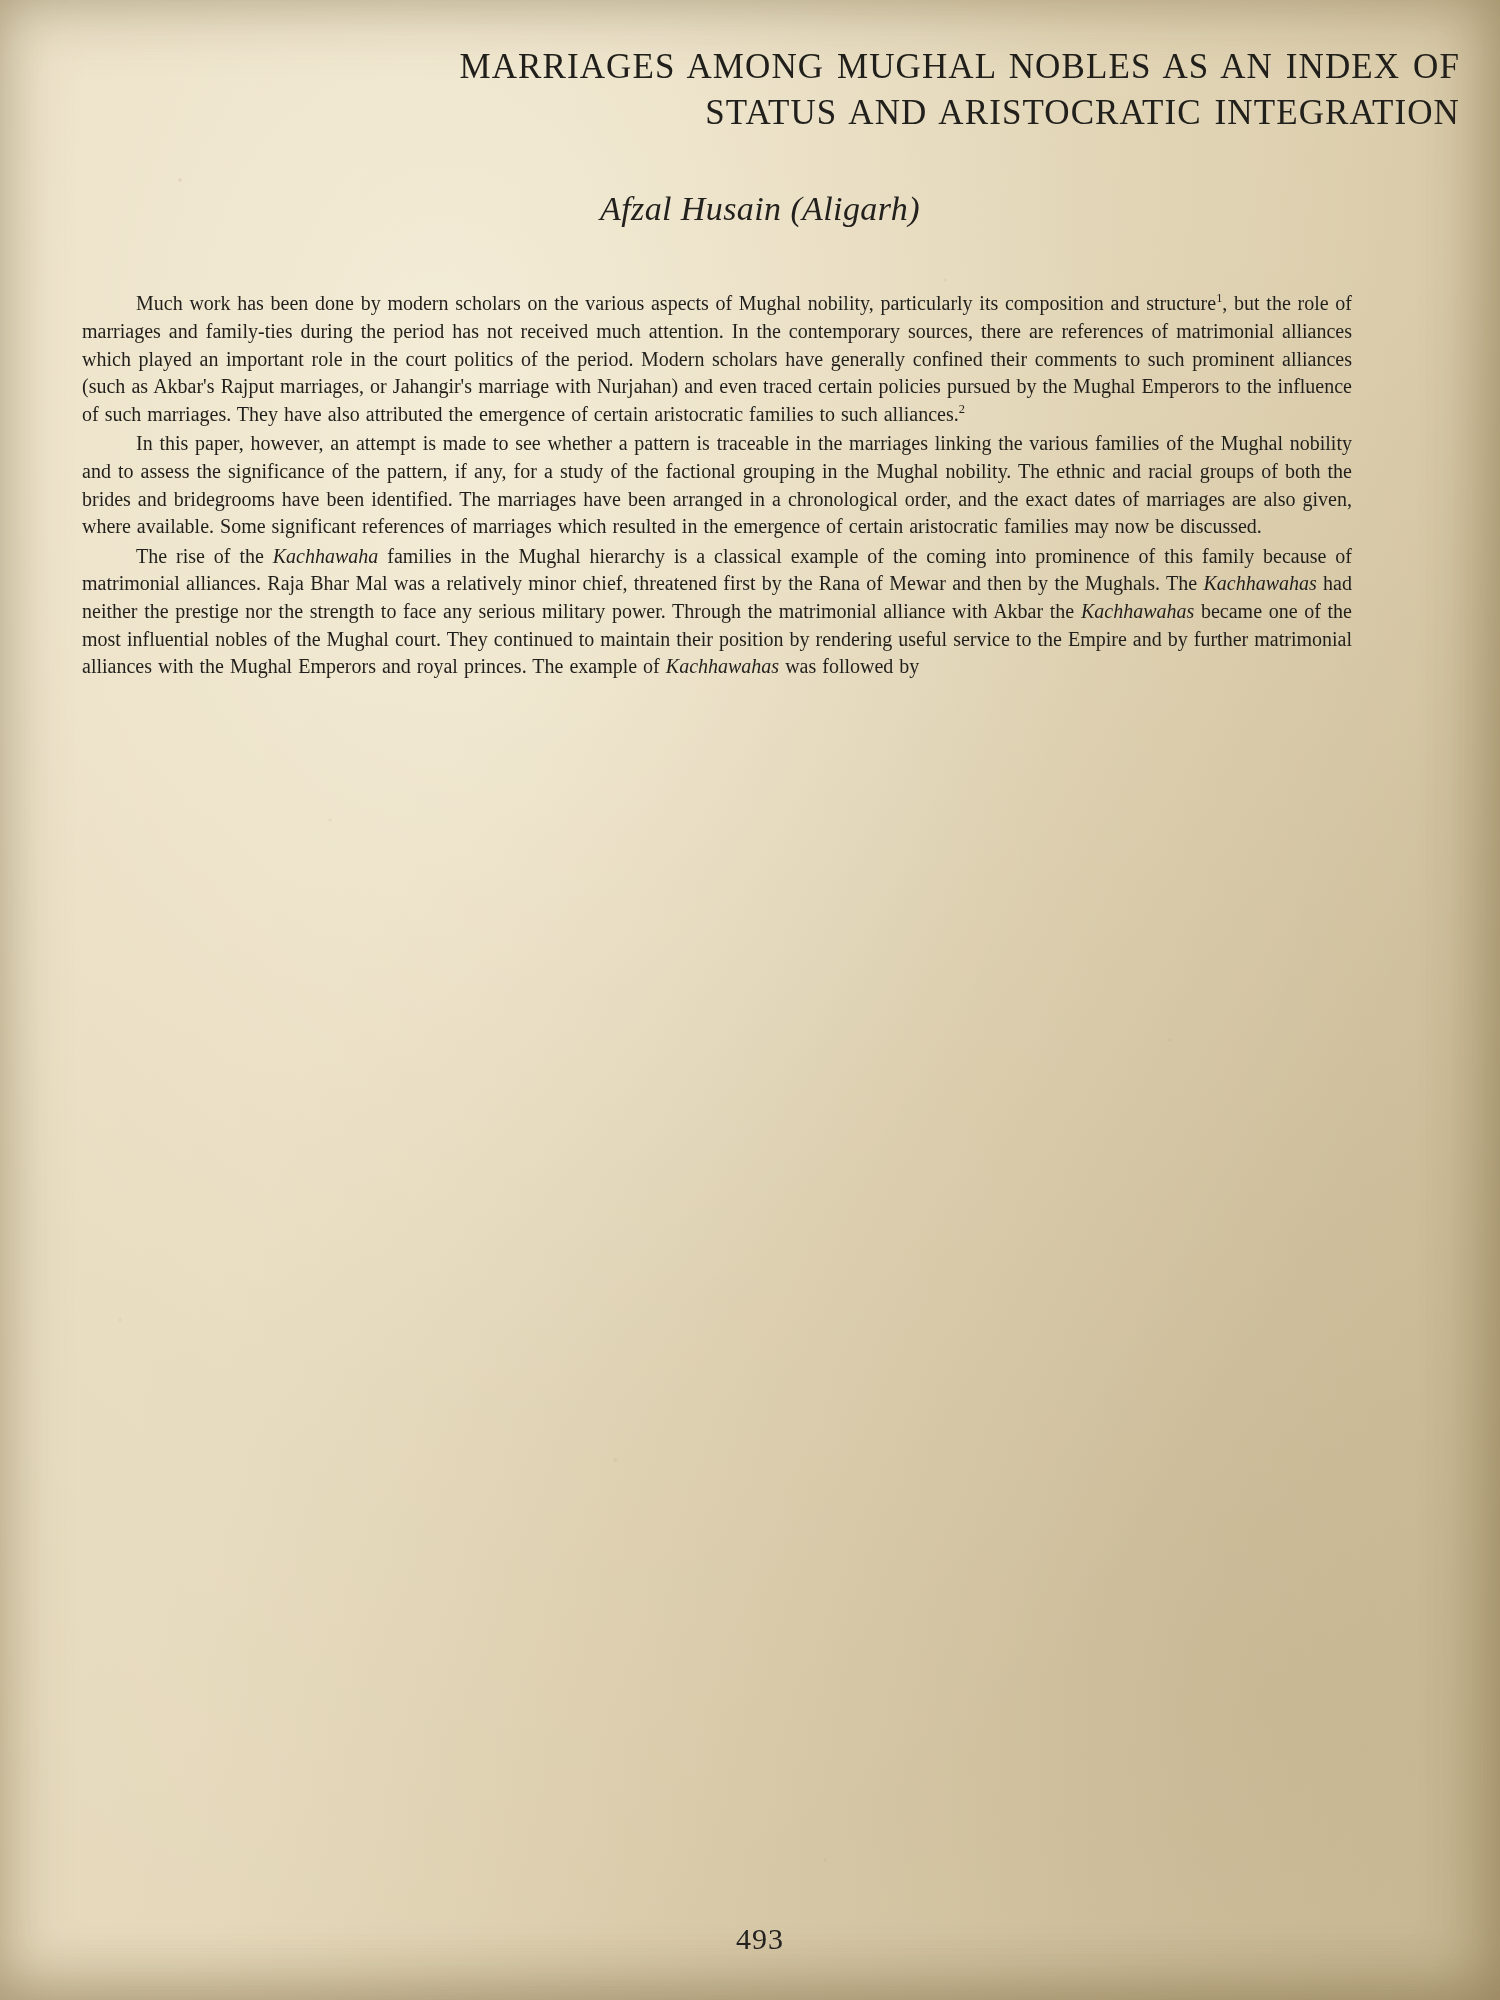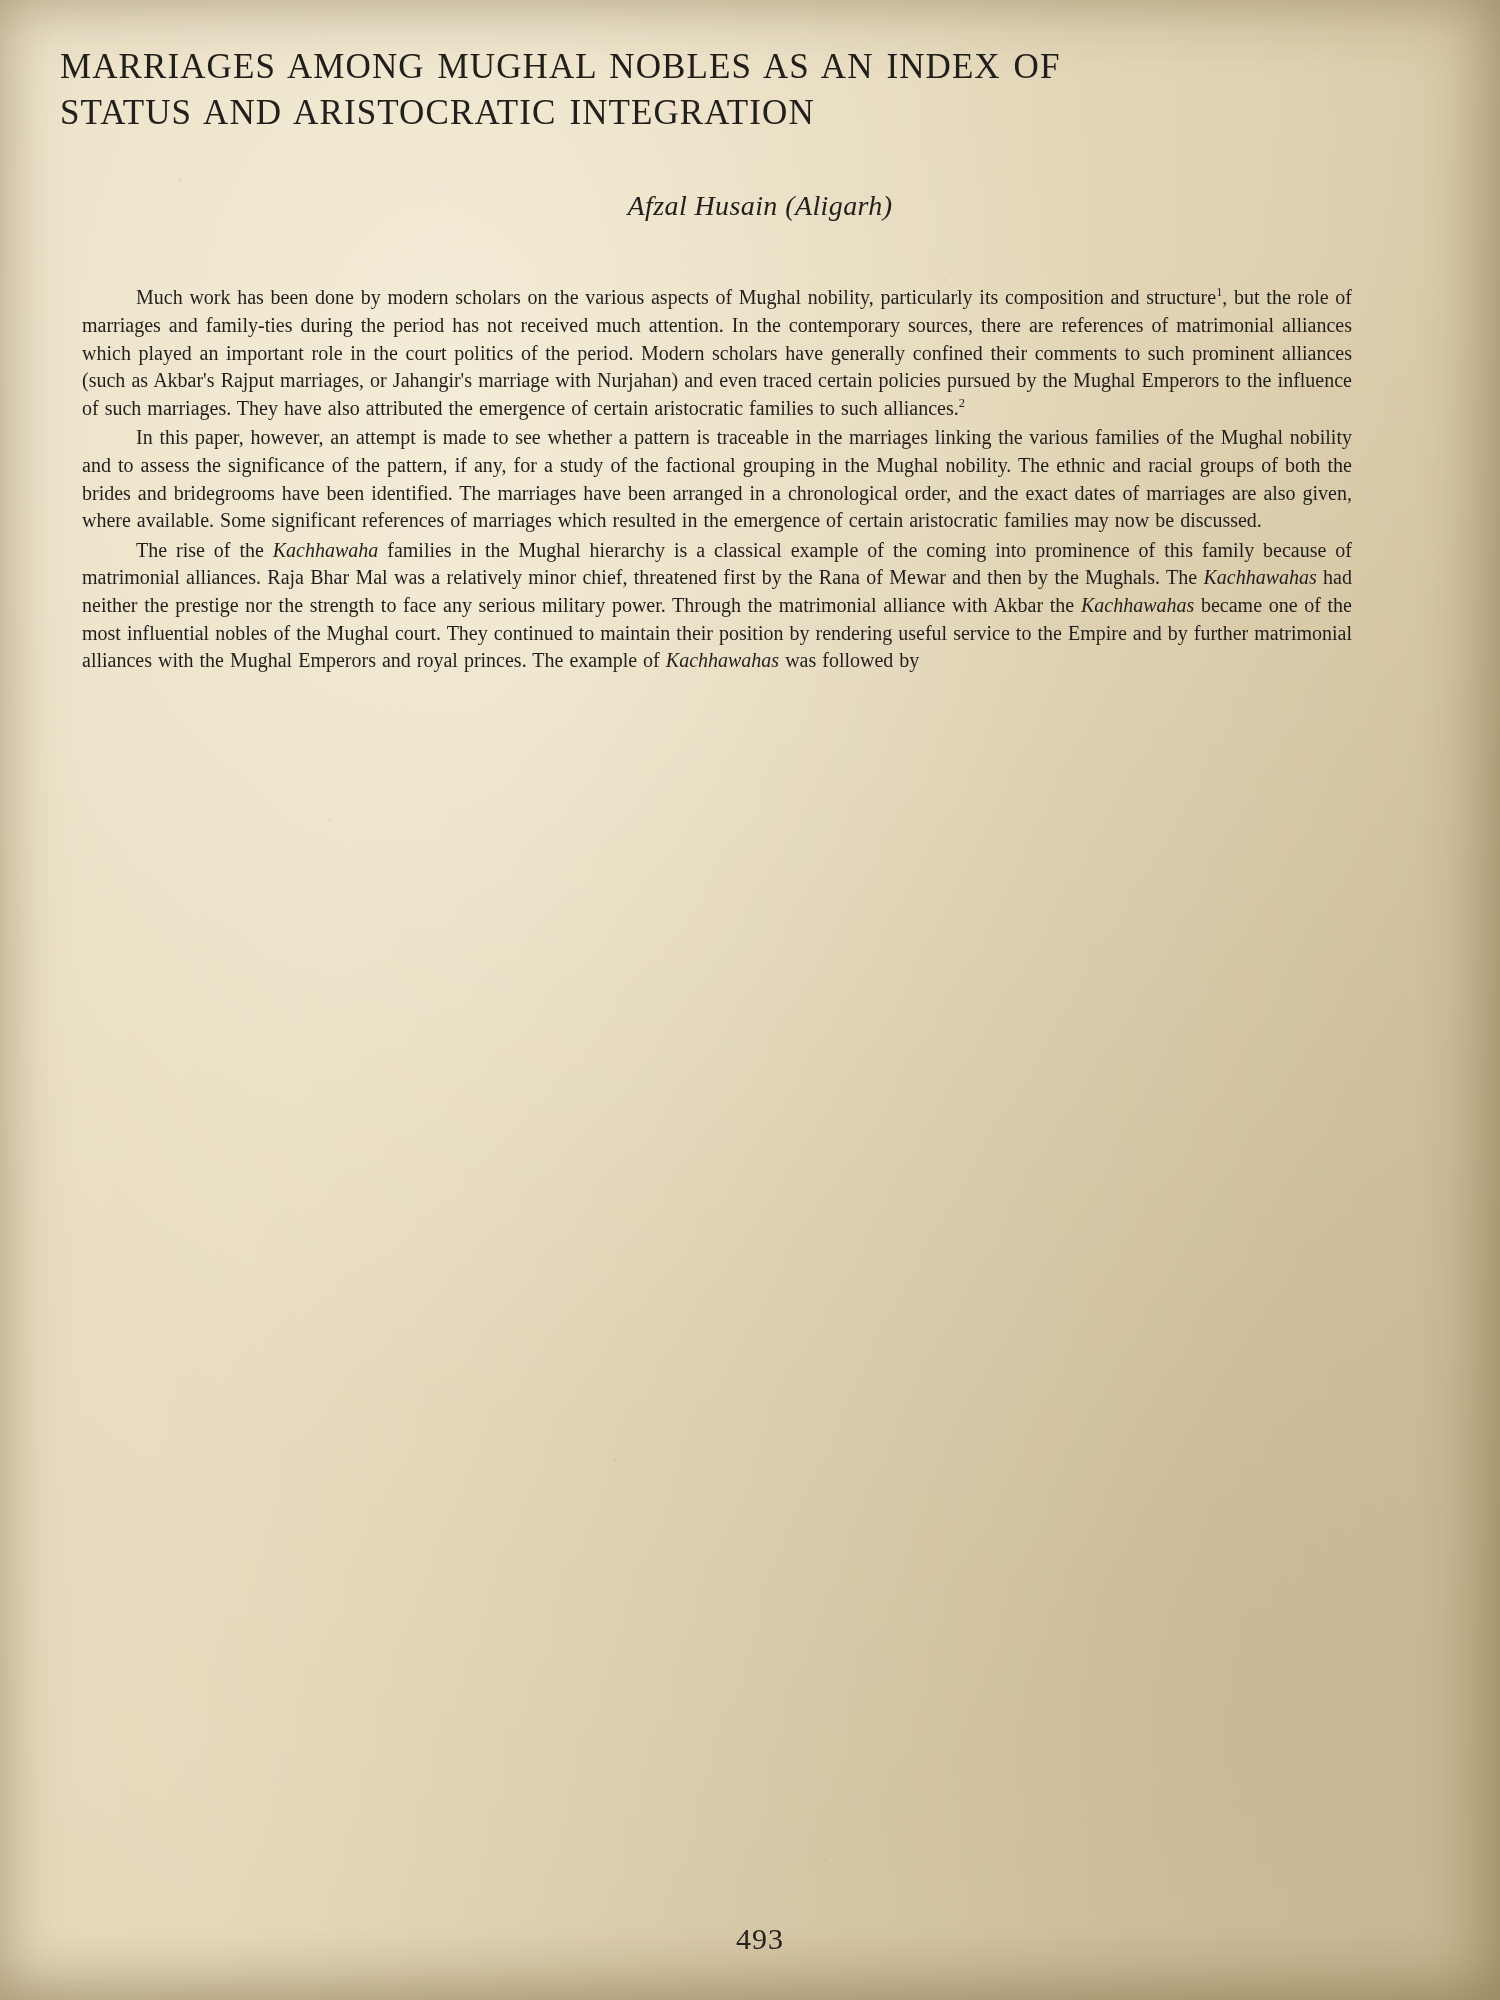--- a/index.html
+++ b/index.html
@@ -53,34 +53,34 @@
   .content {
     position: absolute;
     left: 60px;
     top: 0;
     width: 1400px;
     height: 2000px;
   }
 
   .title-block {
     margin-top: 44px;
-    text-align: left;
+    text-align: right;
   }
   .title-line {
     font-family: "Liberation Serif", serif;
     font-size: 35px;
     letter-spacing: 1.1px;
     color: #22201c;
     line-height: 1.32;
     word-spacing: 3px;
   }
   .byline {
     margin-top: 54px;
     text-align: center;
-    font-size: 28px;
+    font-size: 34px;
     font-style: italic;
     color: #23211d;
     letter-spacing: 0.4px;
   }
 
   .body-text {
     margin-top: 62px;
     width: 1270px;
     margin-left: 22px;
     color: #211f1b;

